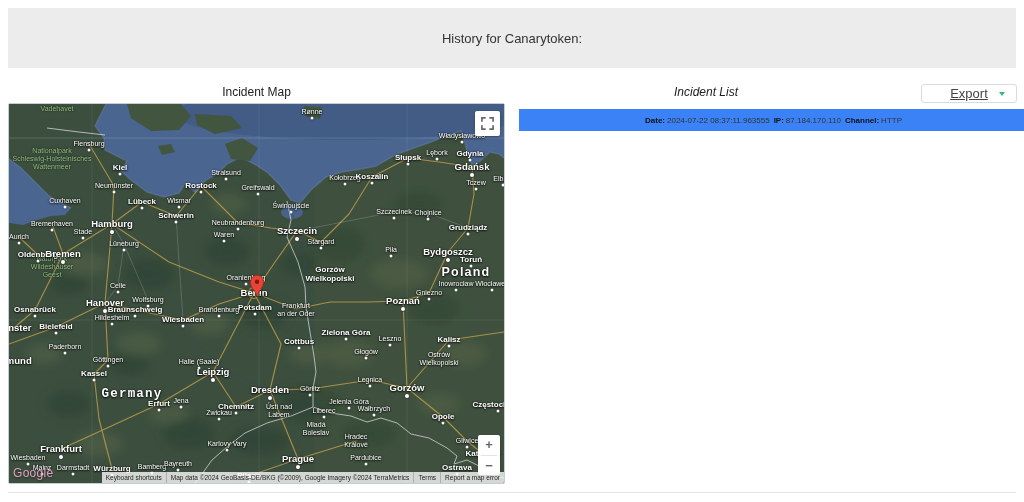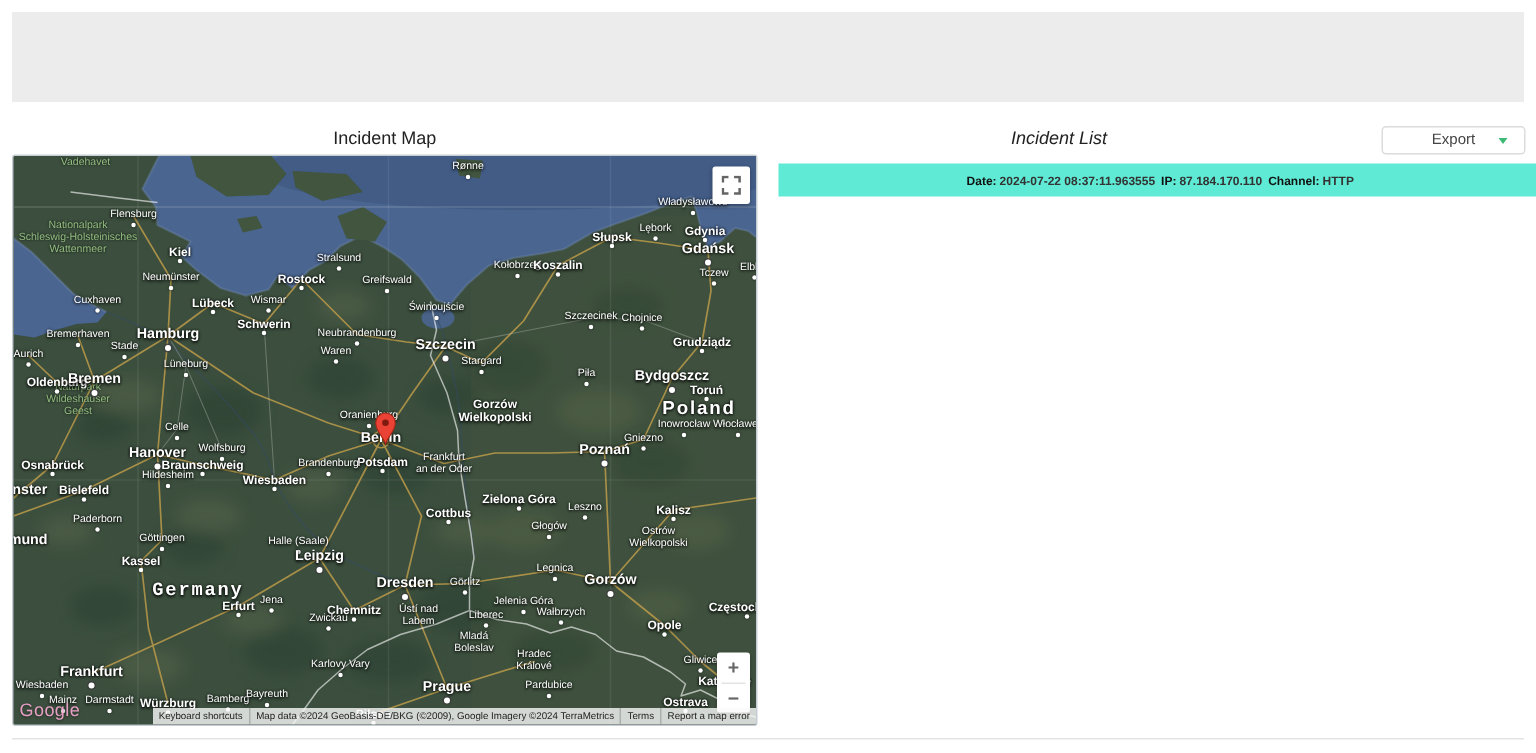--- a/index.html
+++ b/index.html
@@ -13,30 +13,30 @@
 
   
   .section-title{font-size:12px;font-weight:500;color:#222;text-align:center;}
   #map-title{left:8px;top:85px;width:497px;}
   #list-title{left:519px;top:85px;width:374px;font-style:italic;}
 
   
   #export-btn{left:921px;top:84px;width:96px;height:19px;background:#fff;
     border:1px solid #dcdcdc;border-radius:3px;display:flex;align-items:center;
     justify-content:center;cursor:pointer;box-sizing:border-box;}
-  #export-btn .lbl{font-size:10px;color:#444;}
+  #export-btn .lbl{font-size:13px;color:#444;text-decoration:underline;}
   #export-caret{position:absolute;right:11px;top:7px;width:0;height:0;
     border-left:3.5px solid transparent;border-right:3.5px solid transparent;
     border-top:4.5px solid #3cba76;}
 
   
-  #incident-row{left:519px;top:109px;width:505px;height:22px;background:#5eead4;
+  #incident-row{left:519px;top:109px;width:505px;height:22px;background:#3b82f6;
     display:flex;align-items:center;justify-content:center;font-size:8px;color:#333;cursor:pointer;}
   #incident-row b{color:#111;margin-left:4px;margin-right:2px;}
-  #incident-row span{white-space:pre;font-weight:bold;}
+  #incident-row span{white-space:pre;}
 
   
   #map-frame{left:8px;top:103px;width:495px;height:379px;border:1px solid #c6cdd4;
     border-radius:2px;overflow:hidden;background:#3c4f3e;}
   #map-svg{position:absolute;left:0;top:0;z-index:1;}
   #map-labels{position:absolute;left:0;top:0;width:495px;height:379px;z-index:2;pointer-events:none;}
   .ml{position:absolute;transform:translate(-50%,-50%);color:#fff;white-space:pre-line;
     text-align:center;line-height:1.15;
     text-shadow:0 0 2px rgba(0,0,0,.95),0 1px 2px rgba(0,0,0,.8);}
   .ml.town{font-size:7px;}
@@ -66,20 +66,21 @@
     background:rgba(250,250,250,.8);font-size:6.5px;color:#222;}
   #attribution .aseg{padding:0 4px;line-height:11px;white-space:nowrap;}
   #attribution .aseg + .aseg{border-left:1px solid rgba(0,0,0,.18);}
 
   #bottom-divider{left:8px;top:492px;width:1008px;height:1px;background:#e3e3e3;}
 </style>
 </head>
 <body>
 
 <div class="abs" id="header-bar">
+  <div class="hline">History for Canarytoken:</div>
 </div>
 
 <div class="abs section-title" id="map-title">Incident Map</div>
 <div class="abs section-title" id="list-title">Incident List</div>
 
 <div class="abs" id="export-btn">
   <span class="lbl">Export</span>
   <span id="export-caret"></span>
 </div>
 

